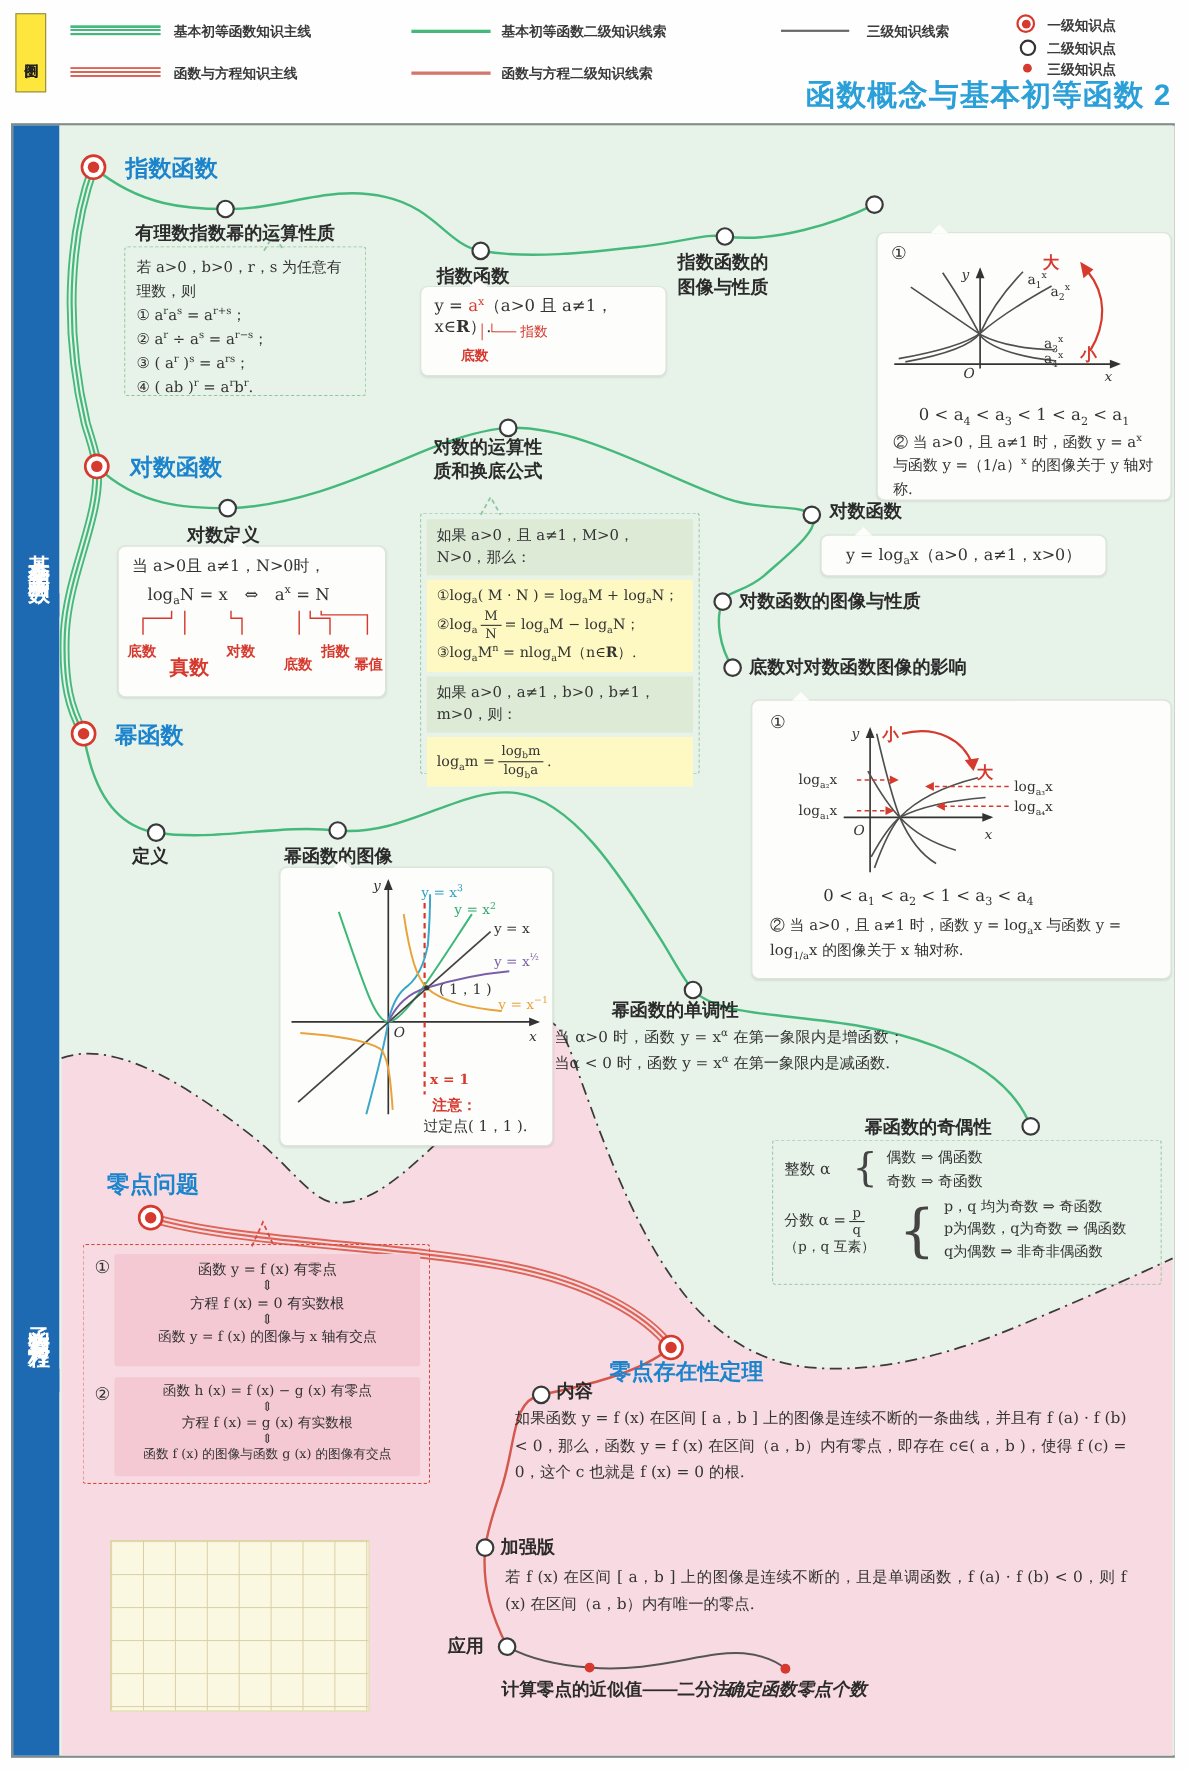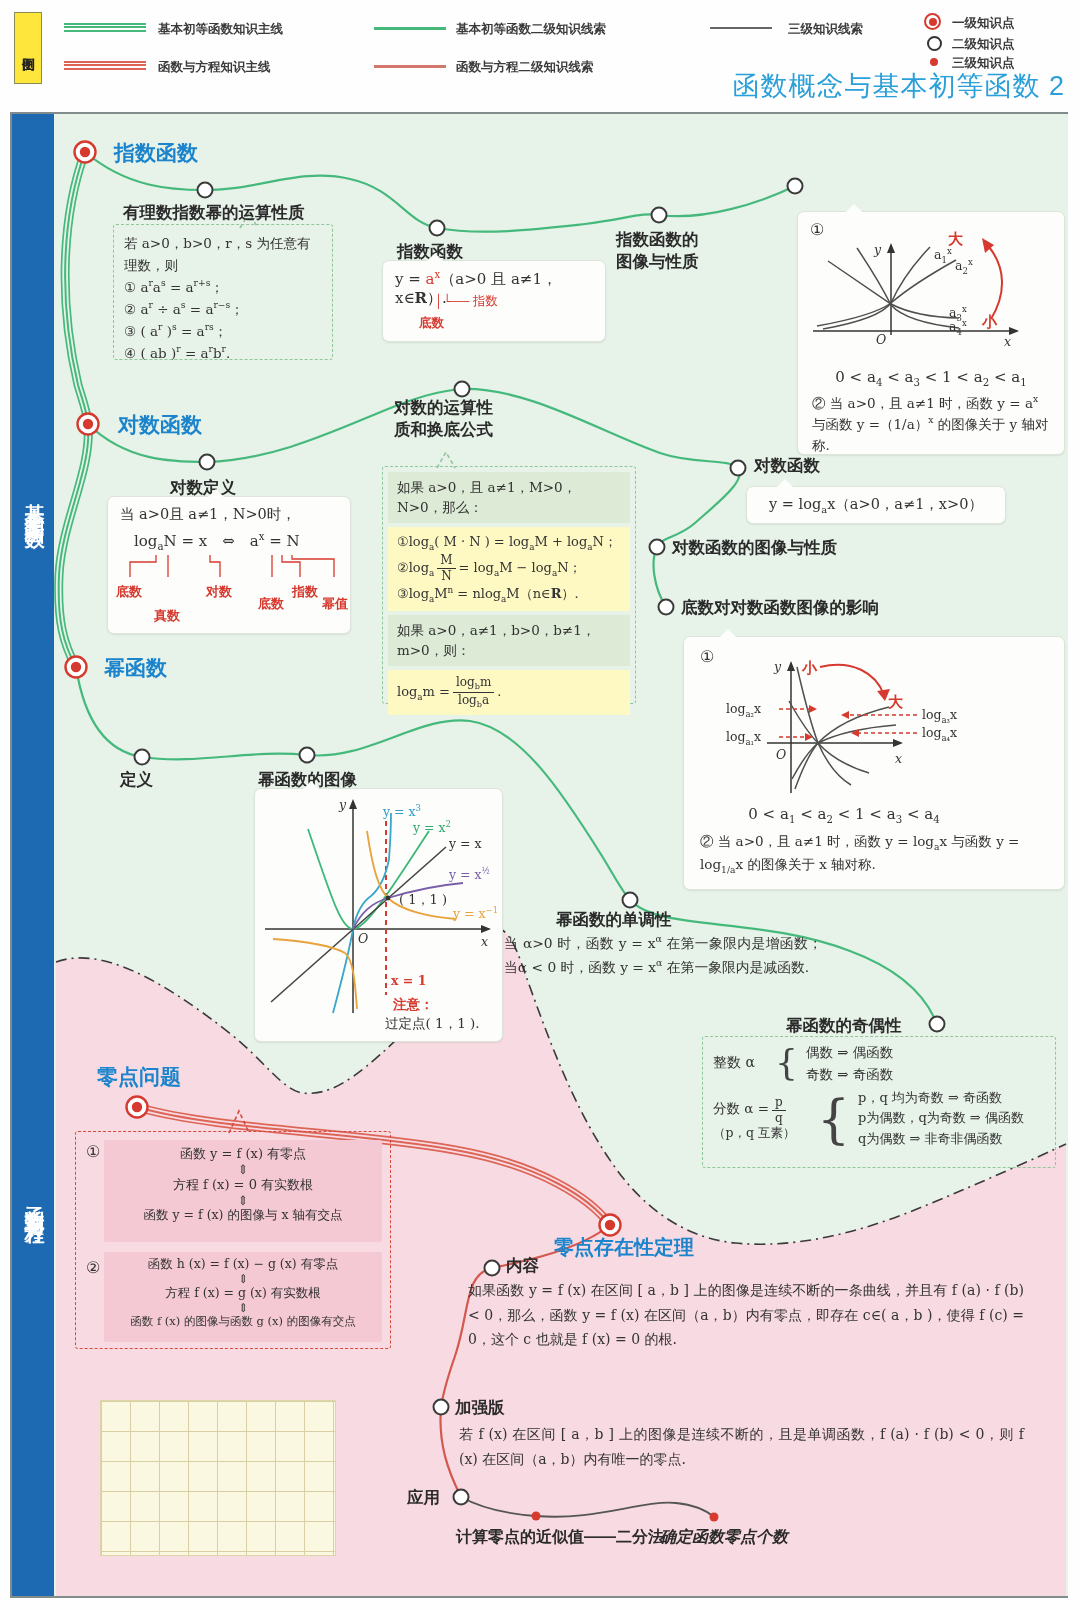--- a/index.html
+++ b/index.html
@@ -17,21 +17,21 @@
     background:linear-gradient(to bottom,#45b97c 0 2px,#fff 2px 3.5px,#45b97c 3.5px 5.5px,#fff 5.5px 7px,#45b97c 7px 9px);}
   .sw-sec-g{left:374px;top:27px;width:72px;height:3px;background:#45b97c;}
   .sw-tri{left:710px;top:27px;width:62px;height:2px;background:#666;}
   .sw-main-r{left:64px;top:61px;width:82px;height:9px;
     background:linear-gradient(to bottom,#dd6557 0 2px,#fff 2px 3.5px,#dd6557 3.5px 5.5px,#fff 5.5px 7px,#dd6557 7px 9px);}
   .sw-sec-r{left:374px;top:65px;width:72px;height:3px;background:#d4776b;}
   .lv1{left:924px;top:13px;width:13px;height:13px;border:2.5px solid #d6392e;border-radius:50%;background:#fff;}
   .lv1::after{content:"";position:absolute;inset:2.5px;background:#d6392e;border-radius:50%;}
   .lv2{left:927px;top:36px;width:11px;height:11px;border:2px solid #333;border-radius:50%;background:#fff;}
   .lv3{left:930px;top:58px;width:8px;height:8px;background:#d6392e;border-radius:50%;}
-  .page-title{left:640px;top:68px;width:425px;text-align:right;font-size:27px;font-weight:normal;color:#2a9fd8;letter-spacing:1px;}
+  .page-title{left:640px;top:68px;width:425px;text-align:right;font-size:27px;font-weight:bold;color:#2a9fd8;letter-spacing:1px;}
   
   .board{left:10px;top:112px;width:1058px;height:1486px;border:2px solid #828c8c;box-sizing:border-box;background:#e7f2e8;}
   .bluebar{left:12px;top:114px;width:42px;height:1482px;background:#1d6ab3;}
   .arrowR{width:0;height:0;border-top:11px solid transparent;border-bottom:11px solid transparent;border-left:13px solid #1d6ab3;}
   .side-label{writing-mode:vertical-rl;text-orientation:upright;color:#fff;font-weight:bold;font-size:20px;letter-spacing:5px;}
   
   .n1{font-size:21px;font-weight:bold;color:#1b84cc;white-space:nowrap;}
   .nt{font-size:16.5px;font-weight:bold;color:#2b2b2b;white-space:nowrap;line-height:1.35;}
   .body-t{font-size:14px;line-height:1.75;color:#333;text-align:justify;}
   
@@ -221,21 +221,21 @@
       <g fill="none" stroke="#d6392e" stroke-width="1.3">
         <polyline points="48,0 48,7 22,7 22,22"></polyline>
         <polyline points="60,0 60,22"></polyline>
         <polyline points="102,0 102,7 112,7 112,22"></polyline>
         <polyline points="164,0 164,22"></polyline>
         <polyline points="174,0 174,7 192,7 192,22"></polyline>
         <polyline points="184,0 184,4 226,4 226,22"></polyline>
       </g>
     </svg>
     <div class="abs rd" style="left:8px;top:86px;font-size:13px;font-weight:bold;">底数</div>
-    <div class="abs rd" style="left:46px;top:110px;font-size:13px;font-weight:bold;">真数</div>
+    <div class="abs rd" style="left:46px;top:98px;font-size:18px;font-weight:bold;">真数</div>
     <div class="abs rd" style="left:98px;top:86px;font-size:13px;font-weight:bold;">对数</div>
     <div class="abs rd" style="left:150px;top:98px;font-size:13px;font-weight:bold;">底数</div>
     <div class="abs rd" style="left:184px;top:86px;font-size:13px;font-weight:bold;">指数</div>
     <div class="abs rd" style="left:214px;top:98px;font-size:13px;font-weight:bold;">幂值</div>
   </div>
 
   <div class="abs nt" style="left:394px;top:396px;">对数的运算性<br>质和换底公式</div>
   <div class="abs gdash" style="left:382px;top:466px;width:254px;height:238px;padding:5px;box-sizing:border-box;">
     <div class="sect-g fm">如果 a&gt;0，且 a≠1，M&gt;0，N&gt;0，那么：</div>
     <div class="sect-w fm" style="margin-top:4px;">

